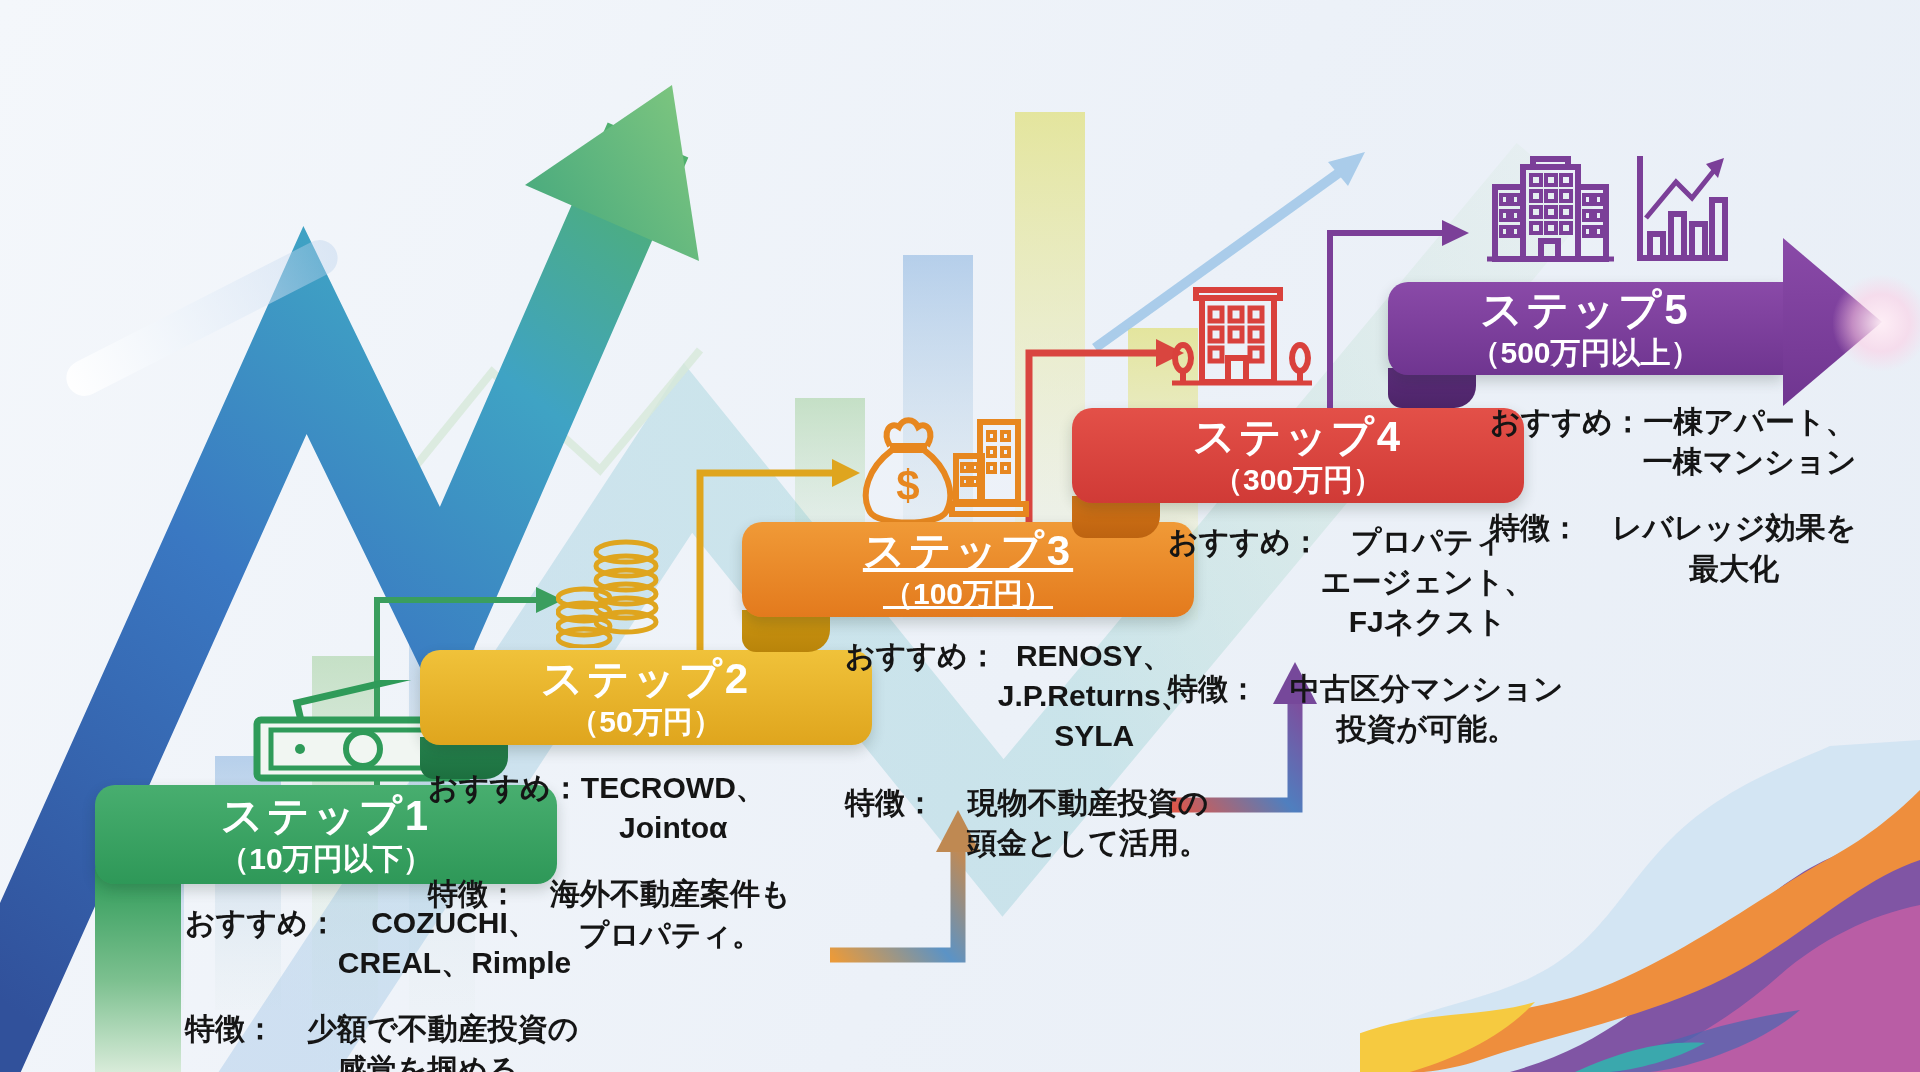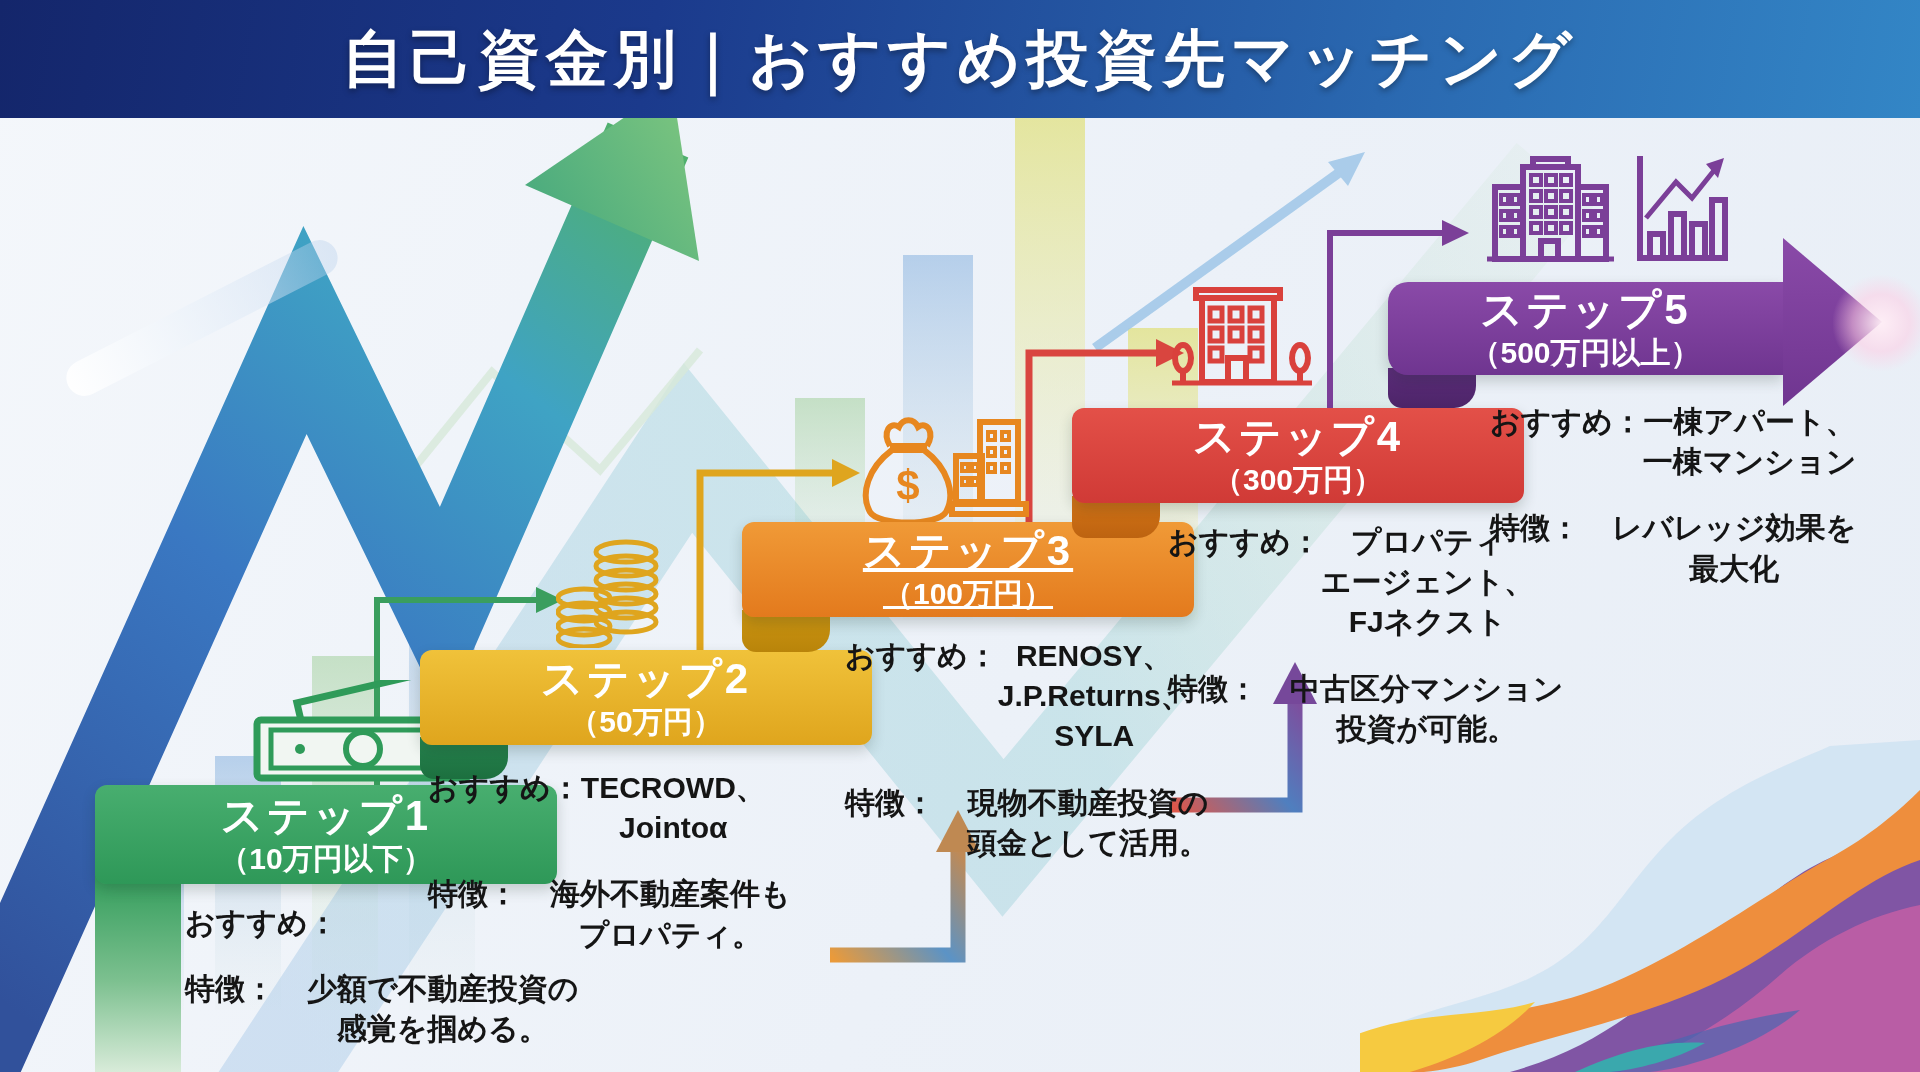--- a/index.html
+++ b/index.html
@@ -17,21 +17,21 @@
   .header .title{
     color:#ffffff;font-size:62px;font-weight:900;letter-spacing:6px;
     text-shadow:0 3px 6px rgba(0,0,0,.35);white-space:nowrap;
   }
   
   .lay{position:absolute;left:0;top:0;z-index:1;pointer-events:none;}
   #midlayer{z-index:14;}
   #waves{left:1360px;top:740px;z-index:2;}
   
   .banner{
-    position:absolute;border-radius:12px;display:flex;flex-direction:column;
+    position:absolute;border-radius:20px;display:flex;flex-direction:column;
     align-items:center;justify-content:center;color:#fff;
     box-shadow:0 6px 14px rgba(25,45,35,.20);
   }
   .banner .t{font-size:42px;font-weight:800;letter-spacing:3px;line-height:1.1;text-align:right;}
   .banner .s{font-size:30px;font-weight:800;line-height:1.15;margin-top:3px;}
   .b1{left:95px;top:785px;width:462px;height:99px;z-index:19;background:linear-gradient(180deg,#48ae6f,#2e9858);}
   .b2{left:420px;top:650px;width:452px;height:95px;z-index:21;background:linear-gradient(180deg,#f0c23a,#dfa51d);}
   .b3{left:742px;top:522px;width:452px;height:95px;z-index:23;background:linear-gradient(180deg,#f09a37,#e37a1d);text-decoration:underline;}
   .b4{left:1072px;top:408px;width:452px;height:95px;z-index:25;background:linear-gradient(180deg,#e35048,#d03a36);}
   .b5{left:1388px;top:282px;width:395px;height:93px;z-index:27;background:linear-gradient(180deg,#8a4aa8,#6f3590);border-radius:20px 0 0 20px;}
@@ -184,42 +184,41 @@
       <path d="M830,955 L958,955 L958,848" fill="none" stroke="url(#gA)" stroke-width="15"></path>
       <polygon points="936,852 980,852 958,810" fill="#bf8952"></polygon>
     </g>
 
     <g>
       <path d="M1172,805 L1295,805 L1295,700" fill="none" stroke="url(#gB)" stroke-width="15"></path>
       <polygon points="1273,704 1317,704 1295,662" fill="#76489a"></polygon>
     </g>
   </svg>
 
-  <div class="header">
-    <div class="title">自己資金別｜おすすめ投資先マッチング</div>
-  </div>
 
   <div class="tail1"></div>
   <svg class="icon" style="left:245px;top:680px" width="250" height="105" viewBox="0 0 250 105">
     <g fill="none" stroke="#2f9b59" stroke-width="7">
       <rect x="55" y="4" width="162" height="46" transform="rotate(-13 136 27)"></rect>
       <rect x="12" y="40" width="212" height="58" rx="4" fill="#f1f6f2"></rect>
       <rect x="26" y="50" width="184" height="38" stroke-width="5"></rect>
       <circle cx="118" cy="69" r="17" stroke-width="6"></circle>
     </g>
     <circle cx="55" cy="69" r="5" fill="#2f9b59"></circle>
     <circle cx="182" cy="69" r="5" fill="#2f9b59"></circle>
   </svg>
   <div class="banner b1">
     <div class="t">ステップ1</div>
     <div class="s">（10万円以下）</div>
   </div>
   <div class="body t1">
     <div class="row rec">
       <span class="lbl">おすすめ：</span>
+      <span class="val">COZUCHI、
+CREAL、Rimple</span>
     </div>
     <div class="row feat">
       <span class="lbl">特徴：</span>
       <span class="val">少額で不動産投資の
 感覚を掴める。</span>
     </div>
   </div>
 
   <div class="fold f2"></div>
   <svg class="icon" style="left:556px;top:536px" width="108" height="112" viewBox="0 0 108 112">

